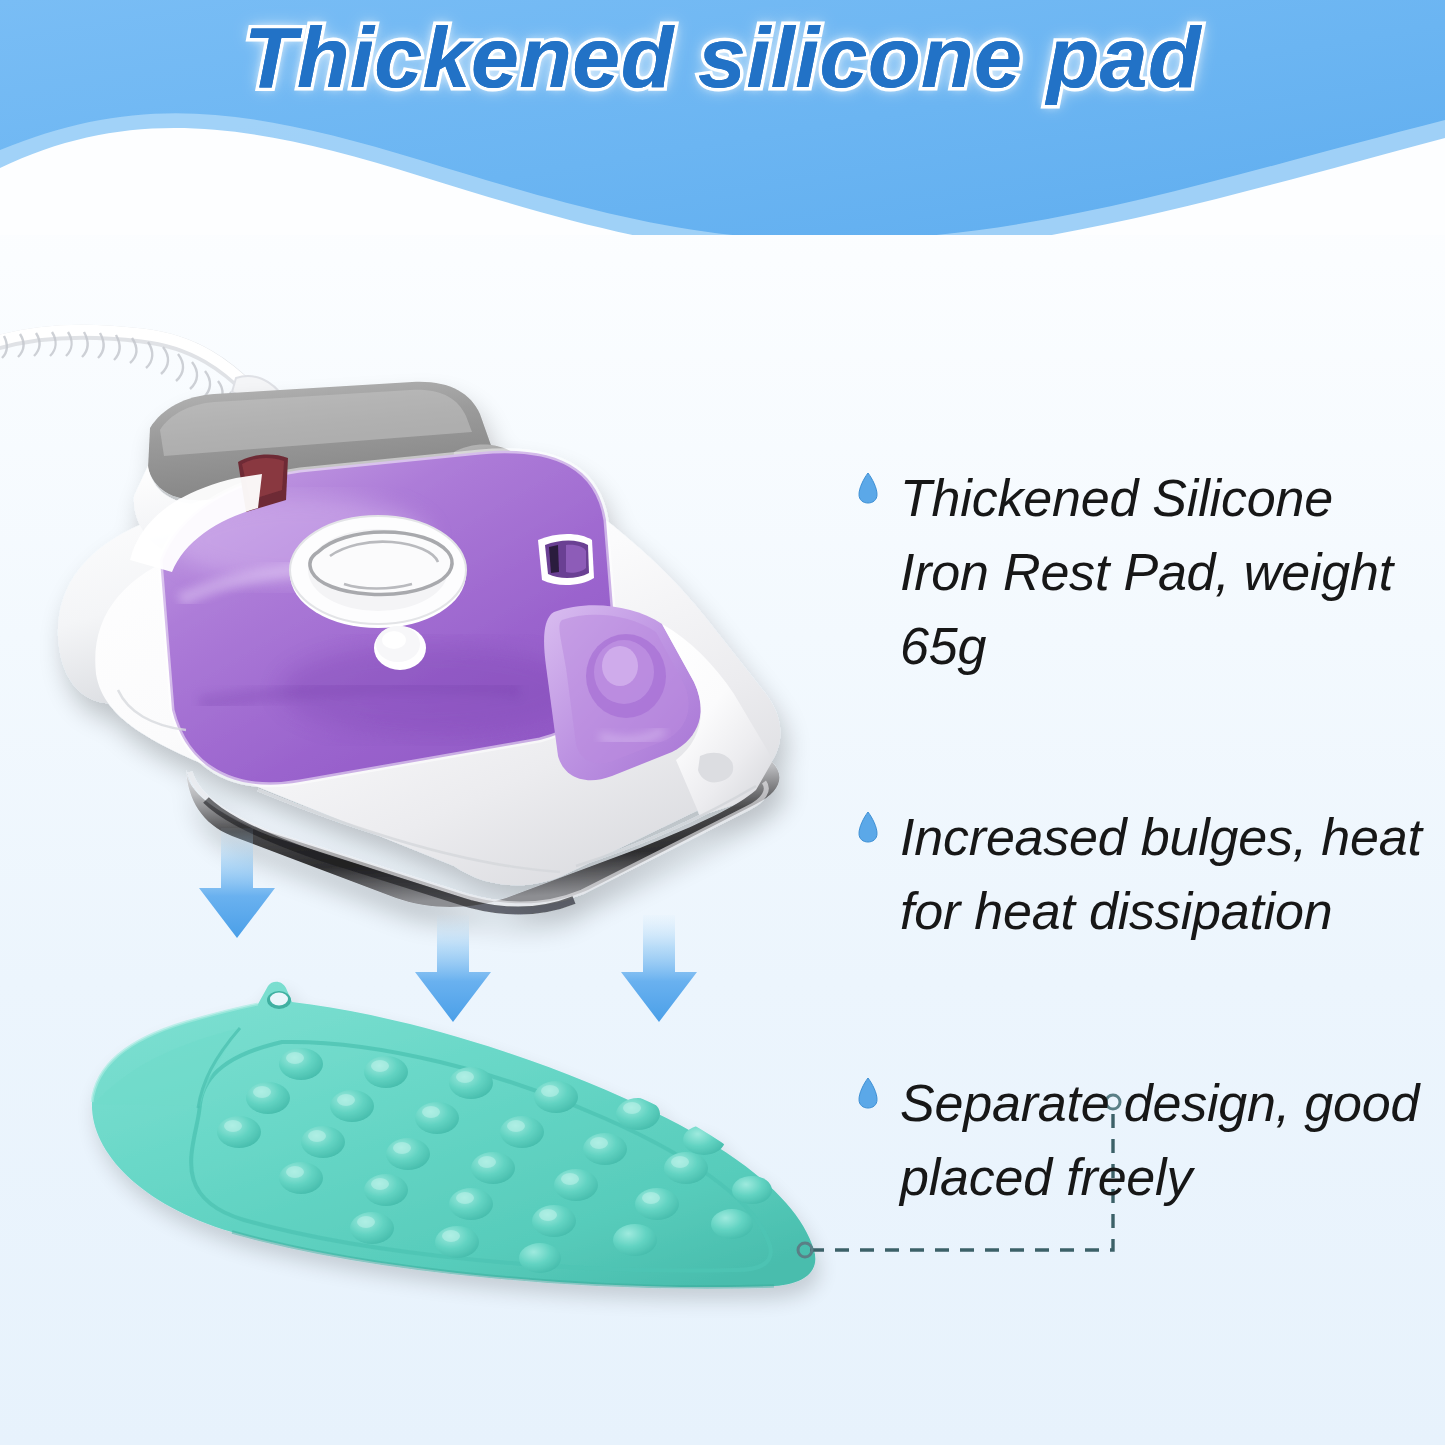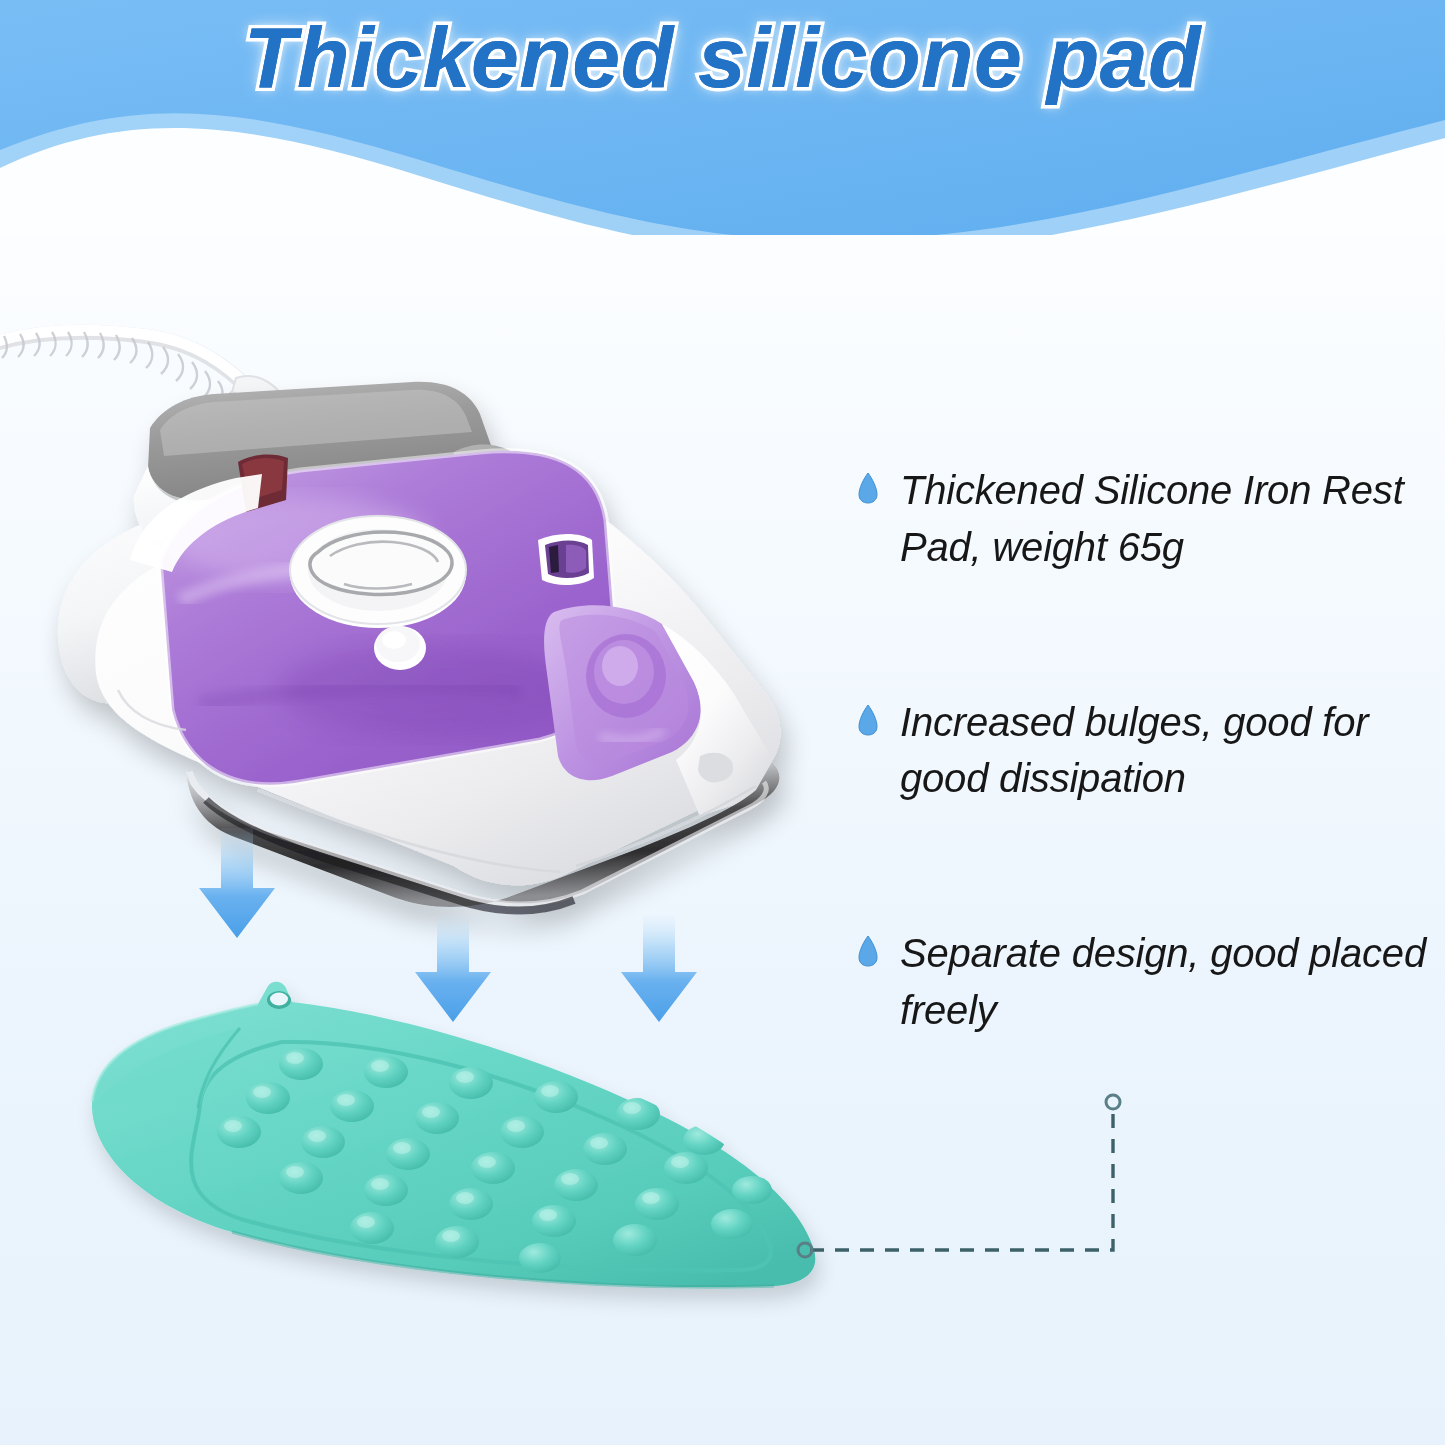--- a/index.html
+++ b/index.html
@@ -63,21 +63,21 @@
     align-items:flex-start;
     margin-bottom:118px;
   }
   .feature:last-child{margin-bottom:0;}
   .bullet{
     flex:0 0 auto;
     width:20px;height:32px;
     margin-top:10px;margin-right:22px;
   }
   .feature-text{
-    font-size:40px;
+    font-size:52px;
     font-style:italic;
     line-height:1.42;
     color:#171717;
     letter-spacing:-0.2px;
   }
 </style>
 </head>
 <body>
 
 <div class="page">
@@ -501,21 +501,21 @@
       <svg class="bullet" viewBox="0 0 20 32">
         <path d="M10,1 C14.5,7 19,16 19,22.5 C19,28 15,31 10,31 C5,31 1,28 1,22.5 C1,16 5.5,7 10,1 Z" fill="#5BA8E8" stroke="#3D8FD4" stroke-width="1"></path>
       </svg>
       <div class="feature-text">Thickened Silicone Iron Rest Pad, weight 65g</div>
     </div>
 
     <div class="feature">
       <svg class="bullet" viewBox="0 0 20 32">
         <path d="M10,1 C14.5,7 19,16 19,22.5 C19,28 15,31 10,31 C5,31 1,28 1,22.5 C1,16 5.5,7 10,1 Z" fill="#5BA8E8" stroke="#3D8FD4" stroke-width="1"></path>
       </svg>
-      <div class="feature-text">Increased bulges, good for good dissipation</div>
+      <div class="feature-text">Increased bulges, heat for heat dissipation</div>
     </div>
 
     <div class="feature">
       <svg class="bullet" viewBox="0 0 20 32">
         <path d="M10,1 C14.5,7 19,16 19,22.5 C19,28 15,31 10,31 C5,31 1,28 1,22.5 C1,16 5.5,7 10,1 Z" fill="#5BA8E8" stroke="#3D8FD4" stroke-width="1"></path>
       </svg>
       <div class="feature-text">Separate design, good placed freely</div>
     </div>
 
   </div>

